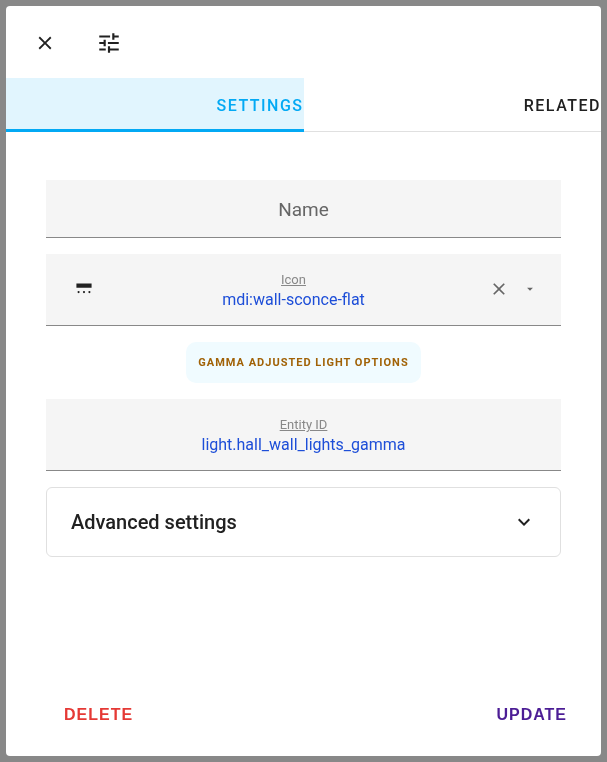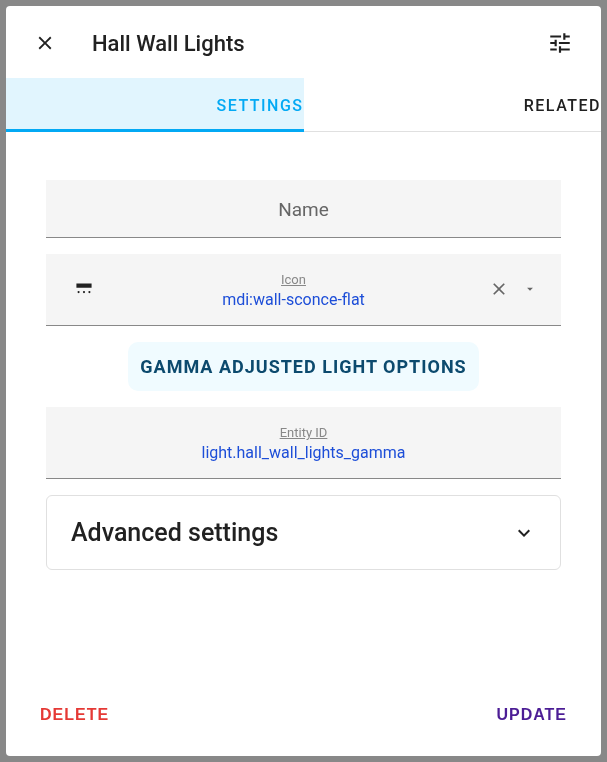--- a/index.html
+++ b/index.html
@@ -131,47 +131,48 @@
       align-items: center;
       gap: 14px;
       color: #666;
     }
     .clear-icon, .dropdown-icon {
       cursor: pointer;
     }
     .section-chip {
       display: inline-block;
       background: #f0fbff;
-      color: #0c4a6e;
-      font-size: 18px;
+      color: #a16207;
+      font-size: 11px;
       font-weight: 700;
       letter-spacing: 1px;
       padding: 14px 12px;
       border-radius: 10px;
       margin-bottom: 16px;
     }
     .expandable {
       border: 1px solid #e0e0e0;
       border-radius: 6px;
       padding: 22px 24px;
       display: flex;
       align-items: center;
       justify-content: space-between;
       cursor: pointer;
       margin-top: 4px;
     }
     .expandable-title {
-      font-size: 25px;
+      font-size: 20px;
       font-weight: 500;
       color: #212121;
     }
     .footer {
       display: flex;
       justify-content: space-between;
       padding: 20px 30px 26px;
+      margin-left: 24px;
     }
     .btn-text {
       background: none;
       border: none;
       font-size: 16px;
       font-weight: 700;
       letter-spacing: 1px;
       cursor: pointer;
       padding: 6px 4px;
     }
@@ -186,21 +187,20 @@
 <body>
 
 <div class="dialog">
 
   <div class="header">
     <button class="close-btn">
       <svg width="22" height="22" viewBox="0 0 24 24">
           <path fill="#212121" d="M19 6.41L17.59 5L12 10.59L6.41 5L5 6.41L10.59 12L5 17.59L6.41 19L12 13.41L17.59 19L19 17.59L13.41 12z"></path>
         </svg>
     </button>
-    <h2 class="title">Hall Wall Lights</h2>
     <button class="settings-btn">
       <svg width="26" height="26" viewBox="0 0 24 24">
           <path fill="#212121" d="M3 17v2h6v-2H3M3 5v2h10V5H3m10 16v-2h8v-2h-8v-2h-2v6h2M7 9v2H3v2h4v2h2V9H7m14 4v-2H11v2h10m-6-4h2V7h4V5h-4V3h-2v6Z"></path>
         </svg>
     </button>
   </div>
 
   <div class="tabs">
     <div class="tab active">
       <span>Settings</span>

